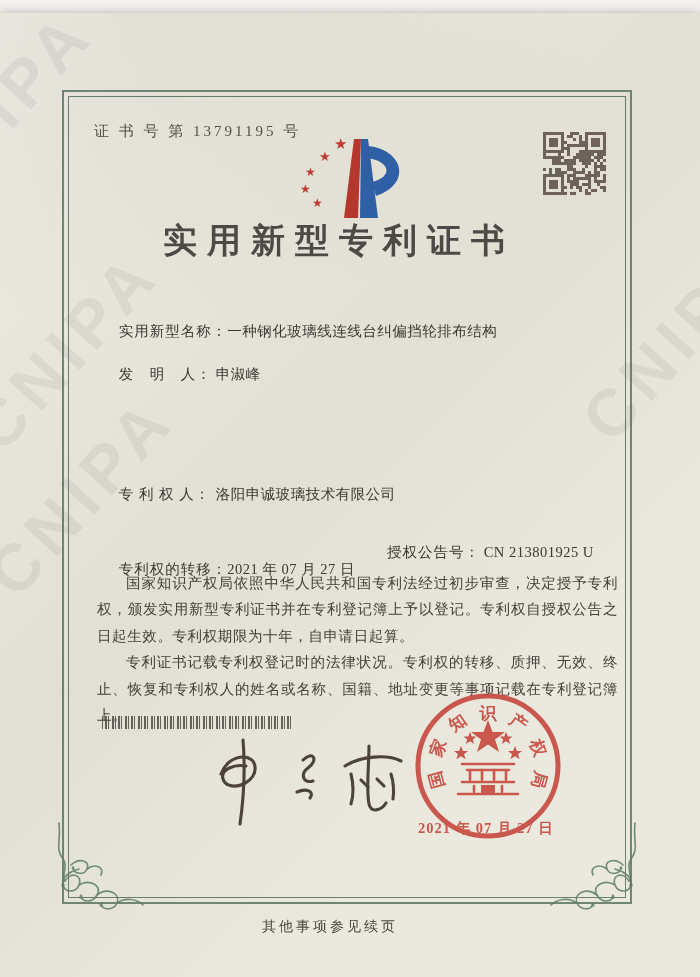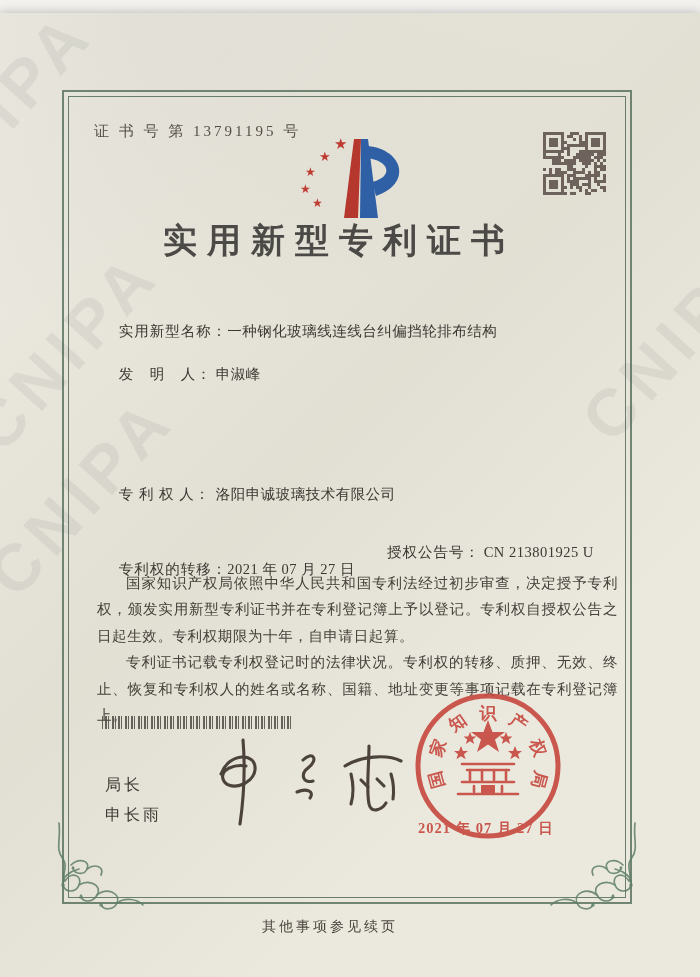--- a/index.html
+++ b/index.html
@@ -386,24 +386,20 @@
       <span class="pair2"><span class="lbl" style="min-width:0">授权公告号：</span> <span class="val">CN 213801925 U</span></span>
     </div>
 
     <div class="paras">
       <p>国家知识产权局依照中华人民共和国专利法经过初步审查，决定授予专利权，颁发实用新型专利证书并在专利登记簿上予以登记。专利权自授权公告之日起生效。专利权期限为十年，自申请日起算。</p>
       <p>专利证书记载专利权登记时的法律状况。专利权的转移、质押、无效、终止、恢复和专利权人的姓名或名称、国籍、地址变更等事项记载在专利登记簿上。</p>
     </div>
 
     <div class="barcode"></div>
 
-    <div class="officer">
-      <div>局长</div>
-      <div>申长雨</div>
-    </div>
 
     <svg class="sign" width="230" height="95" viewBox="0 0 230 95">
       <g fill="none" stroke="#4b433c" stroke-width="3.1" stroke-linecap="round">
         <path d="M22,40 C30,18 58,18 56,36 C54,52 28,58 24,45 C21,35 36,30 47,32"></path>
         <path d="M44,6 C46,30 45,62 41,90"></path>
         <path d="M104,26 C114,16 120,26 109,34 C101,40 104,50 114,47"></path>
         <path d="M98,58 C107,54 116,57 111,64"></path>
         <path d="M146,32 C162,22 188,20 202,27"></path>
         <path d="M170,12 C170,32 167,55 170,70 C172,79 182,77 187,69"></path>
         <path d="M152,40 C155,52 154,63 152,70"></path>

